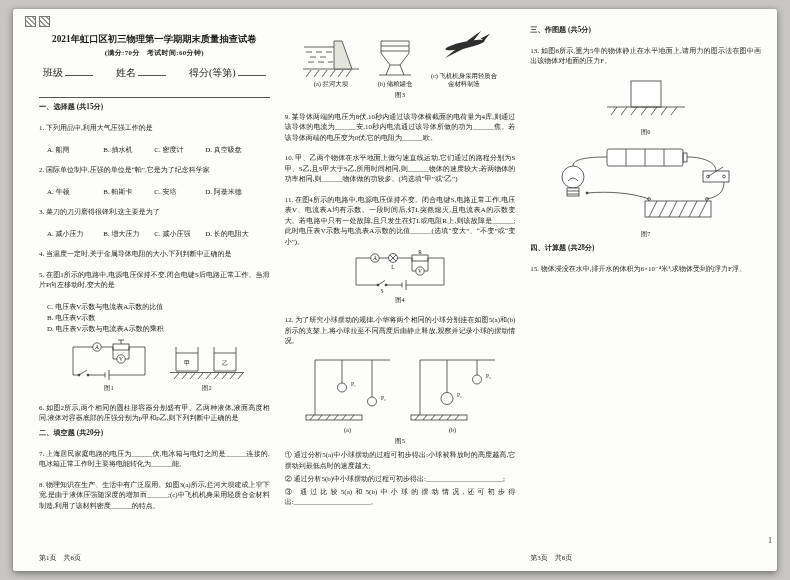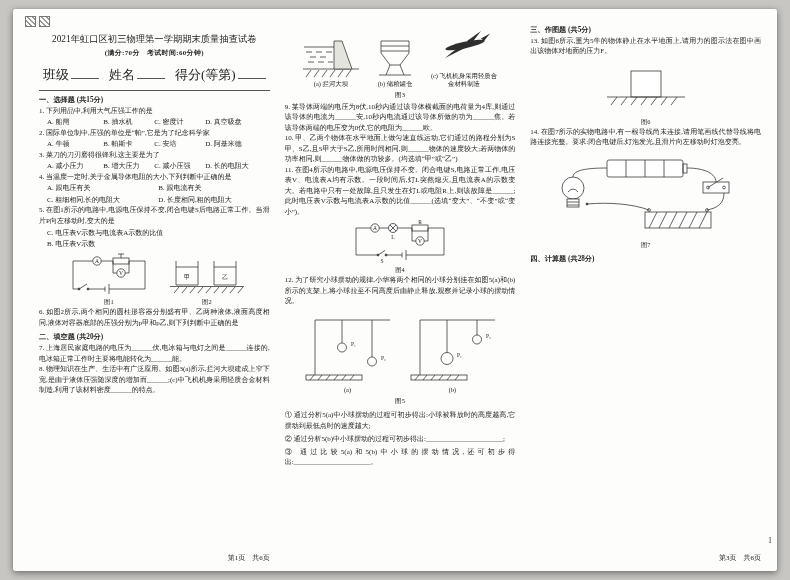--- a/index.html
+++ b/index.html
@@ -2,36 +2,36 @@
 <html><head>
 <meta charset="utf-8">
 <style>
   *{margin:0;padding:0;box-sizing:border-box}
   html,body{width:790px;height:580px;overflow:hidden}
   body{background:#c7c6c3;position:relative;font-family:"Liberation Serif","DejaVu Serif",serif}
   .paper{position:absolute;left:13px;top:9px;width:764px;height:562px;background:#fdfdfb;border-radius:2px;
          box-shadow:0 2px 7px rgba(0,0,0,.45),0 0 1px rgba(0,0,0,.35);
          display:flex;gap:15px;padding:12px 16px 8px 26px}
   .col{width:231px;display:flex;flex-direction:column;font-size:7px;line-height:1.5;color:#1d1d1d}
-  .title{font-weight:normal;font-size:9.3px;text-align:center;margin-top:12px;line-height:1.3}
+  .title{font-weight:bold;font-size:9.3px;text-align:center;margin-top:12px;line-height:1.3}
   .subtitle{font-weight:bold;font-size:6.9px;text-align:center;margin:3px 0 5px;letter-spacing:.4px}
-  .fields{display:flex;justify-content:space-between;align-items:flex-end;padding:2px 4px 5px;border-bottom:1px solid #555;font-size:13px}
+  .fields{display:flex;justify-content:space-between;align-items:flex-end;padding:2px 4px 17px;border-bottom:1px solid #555;font-size:10px}
   .blankline{display:inline-block;min-width:28px;border-bottom:.9px solid #555;height:7px;margin-left:2px}
   .sec{font-weight:bold;margin-top:4px;font-size:7.2px}
-  .q{margin-top:0;text-align:justify}
-  .opts{padding-left:8px;margin-top:1px}
+  .q{margin-top:10px;text-align:justify}
+  .opts{padding-left:8px;margin-top:11px}
   .g4{display:grid;grid-template-columns:1.05fr .95fr .95fr 1.2fr}
   .g2{display:grid;grid-template-columns:1fr 1fr;row-gap:1px}
   .g1 span{display:block;margin-top:.5px}
   .figrow{display:flex;justify-content:center;align-items:flex-end;gap:13px;margin:4px 0 1px}
   .figbox{display:flex;flex-direction:column;align-items:center}
   .figcap{font-size:6.4px;margin-top:1px;text-align:center;max-width:68px;line-height:1.25}
   .figmain{font-size:6.6px;text-align:center;margin:1px 0 2px}
   .subitem{margin-top:2.5px;text-align:justify}
-  .footer{margin-top:auto;text-align:right;font-size:7px;padding-top:4px;color:#222}
+  .footer{margin-top:auto;text-align:left;font-size:7px;padding-top:4px;color:#222}
   .stamp{position:absolute;left:12px;top:7px;display:flex;gap:3px}
   .stampbox{width:11px;height:11px;border:.9px solid #777;background:repeating-linear-gradient(45deg,#9a9a9a 0 1px,transparent 1px 3.5px)}
   .pagenum{position:absolute;right:5px;bottom:26px;font-size:8px;color:#333}
   svg{overflow:visible;display:block}
 </style>
 </head>
 <body>
 
 <div class="paper">
 
@@ -70,31 +70,26 @@
 
     <div class="q">3. 菜刀的刀刃磨得很锋利,这主要是为了</div>
     <div class="opts g4">
       <span>A. 减小压力</span>
       <span>B. 增大压力</span>
       <span>C. 减小压强</span>
       <span>D. 长的电阻大</span>
     </div>
 
     <div class="q">4. 当温度一定时,关于金属导体电阻的大小,下列判断中正确的是</div>
-    <div class="opts g2">
-      <span>A. 跟电压有关</span>
-      <span>B. 跟电流有关</span>
-      <span>C. 粗细相同,长的电阻大</span>
-      <span>D. 长度相同,粗的电阻大</span>
-    </div>
 
     <div class="q">5. 在图1所示的电路中,电源电压保持不变,闭合电键S后电路正常工作。当滑片P向左移动时,变大的是</div>
     <div class="opts g1">
       <span>C. 电压表V示数与电流表A示数的比值</span>
       <span>B. 电压表V示数</span>
+      <span>D. 电压表V示数与电流表A示数的乘积</span>
     </div>
 
     <div class="figrow">
       <div class="figbox">
         <svg width="92" height="44" viewBox="0 0 92 44" stroke="#3a3a3a" stroke-width="0.8" fill="none">
           <polyline points="10,8 29.8,8"></polyline>
           <circle cx="34" cy="8" r="4.2" fill="#fff"></circle>
           <text x="34" y="10.2" font-size="5.5" text-anchor="middle" stroke="none" fill="#222">A</text>
           <polyline points="38.2,8 50,8"></polyline>
           <rect x="50" y="5" width="16" height="6"></rect>
@@ -262,21 +257,20 @@
       <div class="figbox">
         <svg width="86" height="56" viewBox="0 0 86 56" stroke="#3a3a3a" stroke-width="0.8" fill="none">
           <rect x="28" y="10" width="30" height="26" fill="#fff"></rect>
           <line x1="4" y1="36" x2="82" y2="36"></line>
           <path d="M8,44 l6,-8 M18,44 l6,-8 M28,44 l6,-8 M38,44 l6,-8 M48,44 l6,-8 M58,44 l6,-8 M68,44 l6,-8"></path>
         </svg>
         <div class="figcap">图6</div>
       </div>
     </div>
 
-    <div class="q">14. 在图7所示的实物电路中,有一根导线尚未连接,请用笔画线代替导线将电路连接完整。要求:闭合电键后,灯泡发光,且滑片向左移动时灯泡变亮。</div>
 
     <div class="figrow">
       <div class="figbox">
         <svg width="198" height="88" viewBox="0 0 198 88" stroke="#3a3a3a" stroke-width="0.8" fill="none">
           <rect x="60" y="8" width="76" height="17" rx="2" fill="#fff"></rect>
           <line x1="79" y1="8" x2="79" y2="25"></line>
           <line x1="98" y1="8" x2="98" y2="25"></line>
           <line x1="117" y1="8" x2="117" y2="25"></line>
           <rect x="136" y="12" width="4" height="9"></rect>
           <circle cx="26" cy="36" r="11" fill="#fff"></circle>
@@ -296,18 +290,19 @@
           <path d="M140,16 C158,16 169,22 169,30"></path>
           <path d="M177,41 C177,52 170,56 160,58"></path>
           <path d="M102,58 C86,52 62,50 40,52"></path>
           <circle cx="40" cy="52" r="1" fill="#3a3a3a"></circle>
         </svg>
         <div class="figcap">图7</div>
       </div>
     </div>
 
     <div class="sec">四、计算题 (共28分)</div>
+    <div class="q">15. 物体浸没在水中,排开水的体积为6×10⁻⁴米³,求物体受到的浮力F浮。</div>
 
     <div class="footer">第3页　共6页</div>
   </div>
 
   <div class="pagenum">1</div>
 </div>
 
 </body></html>

